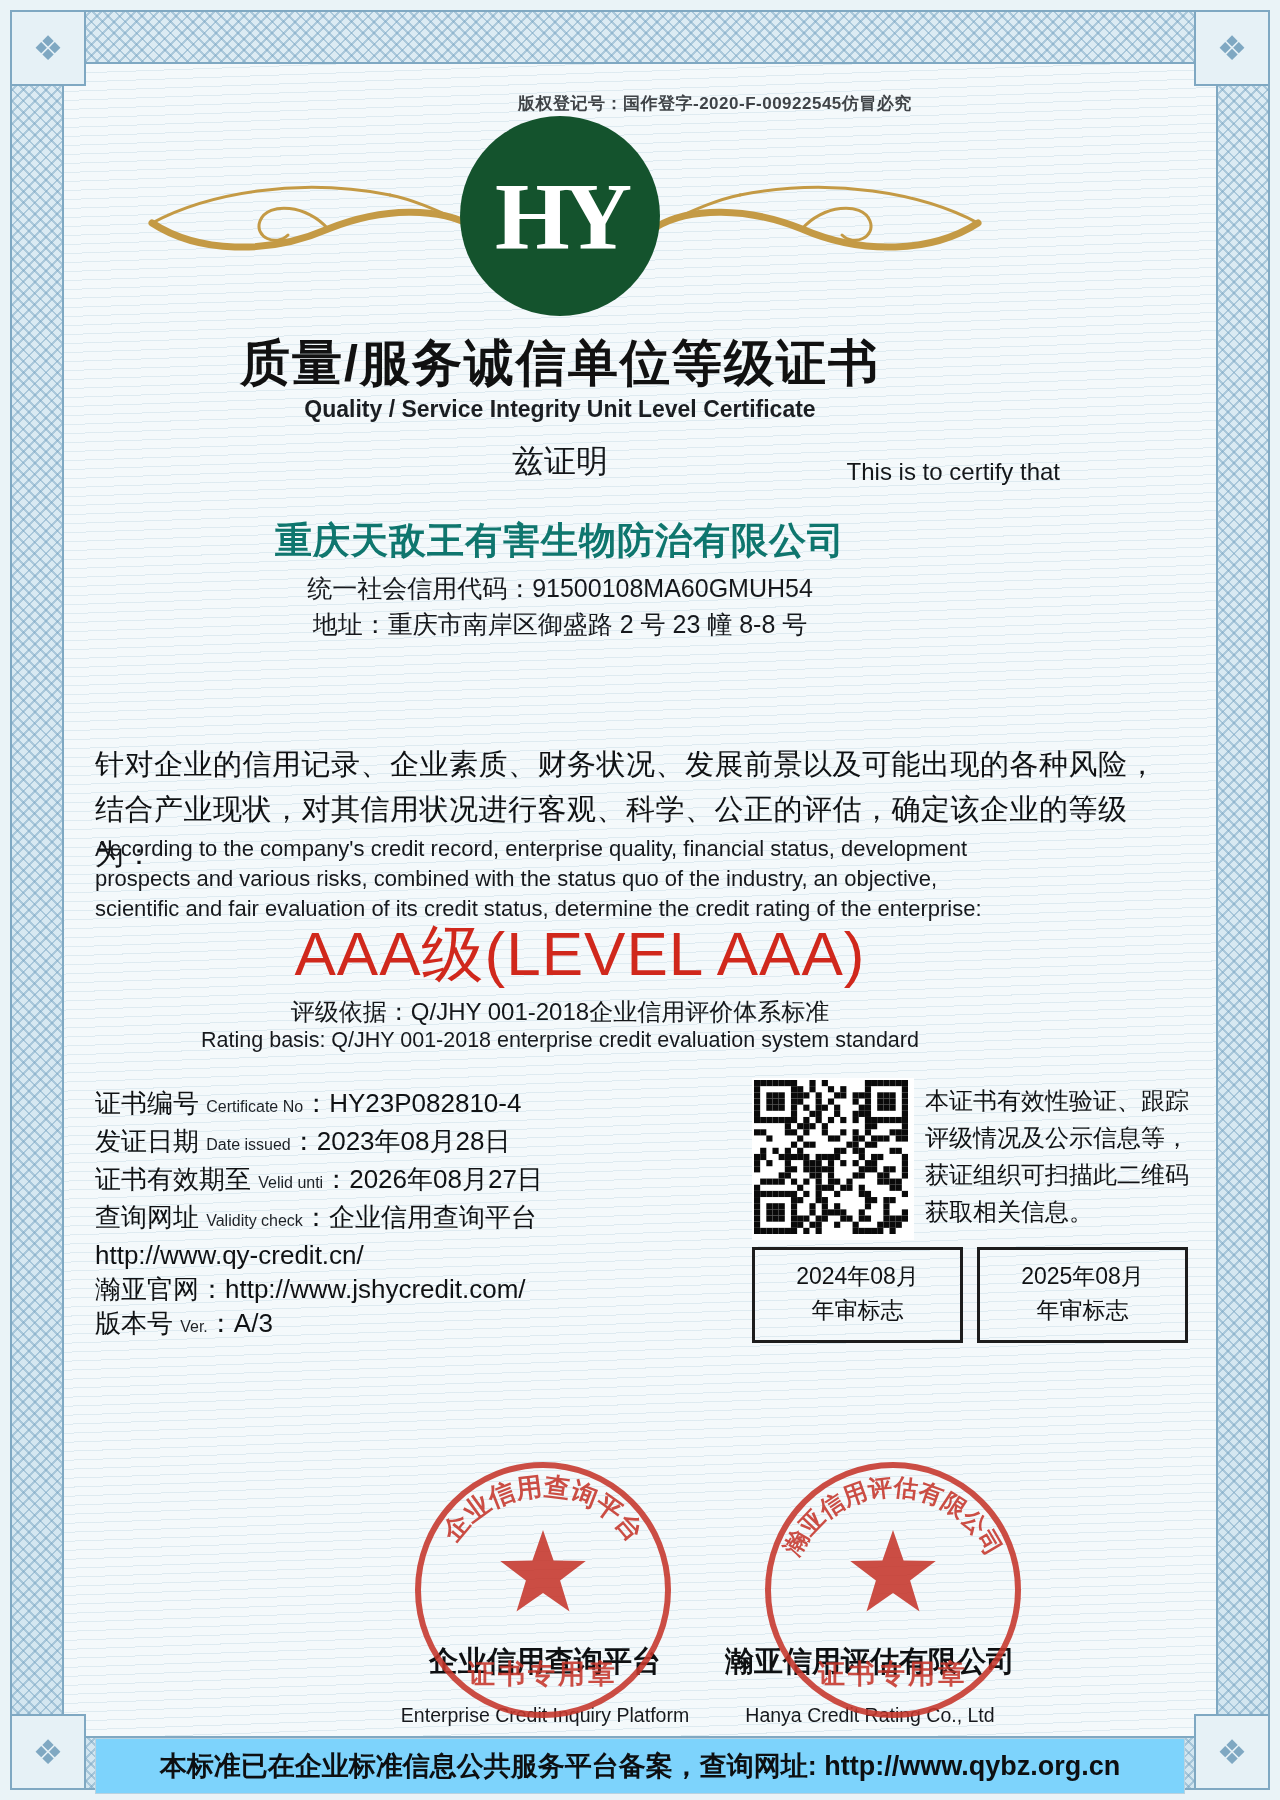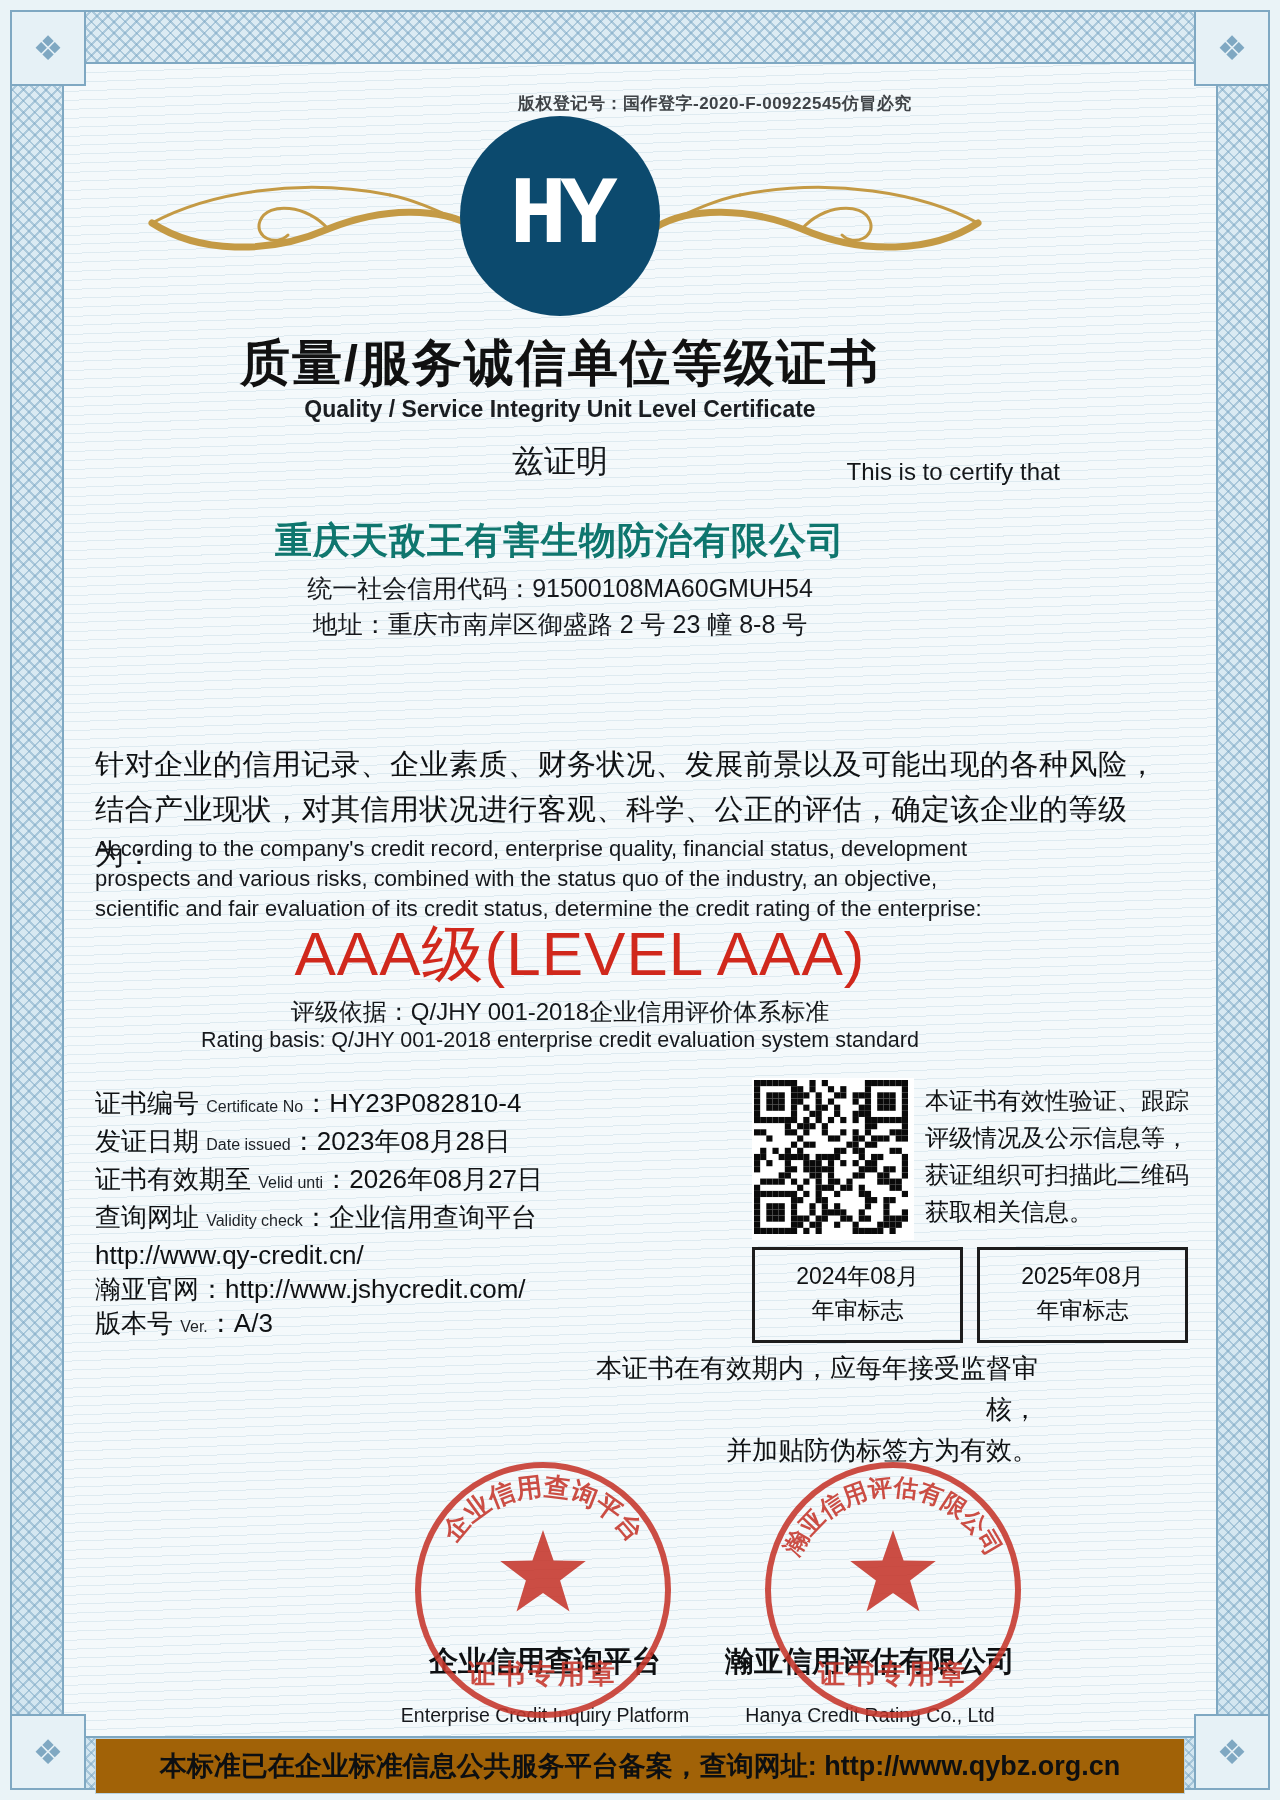--- a/index.html
+++ b/index.html
@@ -12,22 +12,22 @@
       repeating-linear-gradient(-45deg, rgba(118,163,193,.48) 0 2px, rgba(235,245,250,0) 2px 8px),
       linear-gradient(#dcebf3,#d3e6f0);}
   .frame-hole{position:absolute;inset:62px;border:2px solid #7fa8c2;background:#f4f9fb;}
   .content-bg{position:absolute;inset:64px;
     background:repeating-linear-gradient(178deg, rgba(108,158,184,.16) 0 1px, rgba(255,255,255,0) 1px 9px);}
   .corner{position:absolute;width:72px;height:72px;border:2px solid #7fa8c2;background:#e6f1f6;
     display:flex;align-items:center;justify-content:center;color:#7fa8c2;font-size:34px;z-index:3;}
   .abs{position:absolute;z-index:4;}
   .ctr{text-align:center;}
   .copyright{font-size:17px;font-weight:bold;color:#3f4347;letter-spacing:.5px;}
-  .logo{width:200px;height:200px;border-radius:50%;background:#0c4a6e;display:flex;align-items:center;justify-content:center;
-    color:#fff;font-weight:900;font-size:96px;letter-spacing:-7px;font-family:Liberation Mono, monospace;z-index:5;}
+  .logo{width:200px;height:200px;border-radius:50%;background:#14532d;display:flex;align-items:center;justify-content:center;
+    color:#fff;font-weight:900;font-size:96px;letter-spacing:-7px;font-family:Liberation Serif, serif;z-index:5;}
   .title-zh{font-size:50px;font-weight:800;letter-spacing:2px;color:#111;}
   .title-en{font-size:23px;font-weight:600;color:#1b1e22;}
   .certify-zh{font-size:32px;color:#14171a;}
   .certify-en{font-size:24px;color:#14171a;}
   .company{font-size:37px;font-weight:800;color:#0f766e;letter-spacing:1px;}
   .subline{font-size:25px;color:#16181c;}
   .body-zh{font-size:29px;line-height:45px;color:#101214;letter-spacing:.5px;}
   .body-en{font-size:22px;line-height:30px;color:#16181c;}
   .aaa{font-size:62px;font-weight:400;letter-spacing:1px;}
   .basis-zh{font-size:24px;color:#14171a;}
@@ -35,21 +35,21 @@
   .det-row{font-size:26px;line-height:34px;color:#101214;white-space:nowrap;}
   .det-en{font-size:16px;color:#1d2126;}
   .qr-wrap{width:158px;height:158px;background:#fff;padding:2px;}
   .qr-note div{font-size:24px;line-height:37px;color:#101214;}
   .audit-box{width:205px;height:81px;border:3px solid #1d1d1d;text-align:center;padding-top:9px;box-sizing:content-box;}
   .audit-box div{font-size:23px;line-height:34px;color:#101214;}
   .validity{font-size:26px;line-height:41px;color:#101214;text-align:right;}
   .org-zh{font-size:29px;font-weight:700;color:#0e1012;}
   .org-en{font-size:19.5px;color:#16181c;margin-top:22px;}
   .stamp{position:absolute;z-index:6;opacity:.88;}
-  .footer-bar{background:#a16207;border:1px solid #b9d2e0;height:54px;line-height:54px;text-align:center;
+  .footer-bar{background:#7dd3fc;border:1px solid #b9d2e0;height:54px;line-height:54px;text-align:center;
     font-size:27px;font-weight:700;color:#0d0f11;z-index:5;}
   .flourish{z-index:4;}
 </style>
 </head>
 <body>
 
 <div class="page">
 
   <div class="frame-band"></div>
   <div class="frame-hole"></div>
@@ -438,24 +438,20 @@
 
   <div class="abs audit-box" style="left:752px;top:1247px;">
     <div>2024年08月</div>
     <div>年审标志</div>
   </div>
   <div class="abs audit-box" style="left:977px;top:1247px;">
     <div>2025年08月</div>
     <div>年审标志</div>
   </div>
 
-  <div class="abs validity" style="left:560px;width:478px;top:1348px;">
-    <div>本证书在有效期内，应每年接受监督审核，</div>
-    <div>并加贴防伪标签方为有效。</div>
-  </div>
 
   <div class="abs ctr" style="left:380px;width:330px;top:1642px;z-index:5;">
     <div class="org-zh">企业信用查询平台</div>
     <div class="org-en">Enterprise Credit Inquiry Platform</div>
   </div>
   <div class="abs ctr" style="left:700px;width:340px;top:1642px;z-index:5;">
     <div class="org-zh">瀚亚信用评估有限公司</div>
     <div class="org-en">Hanya Credit Rating Co., Ltd</div>
   </div>
 

